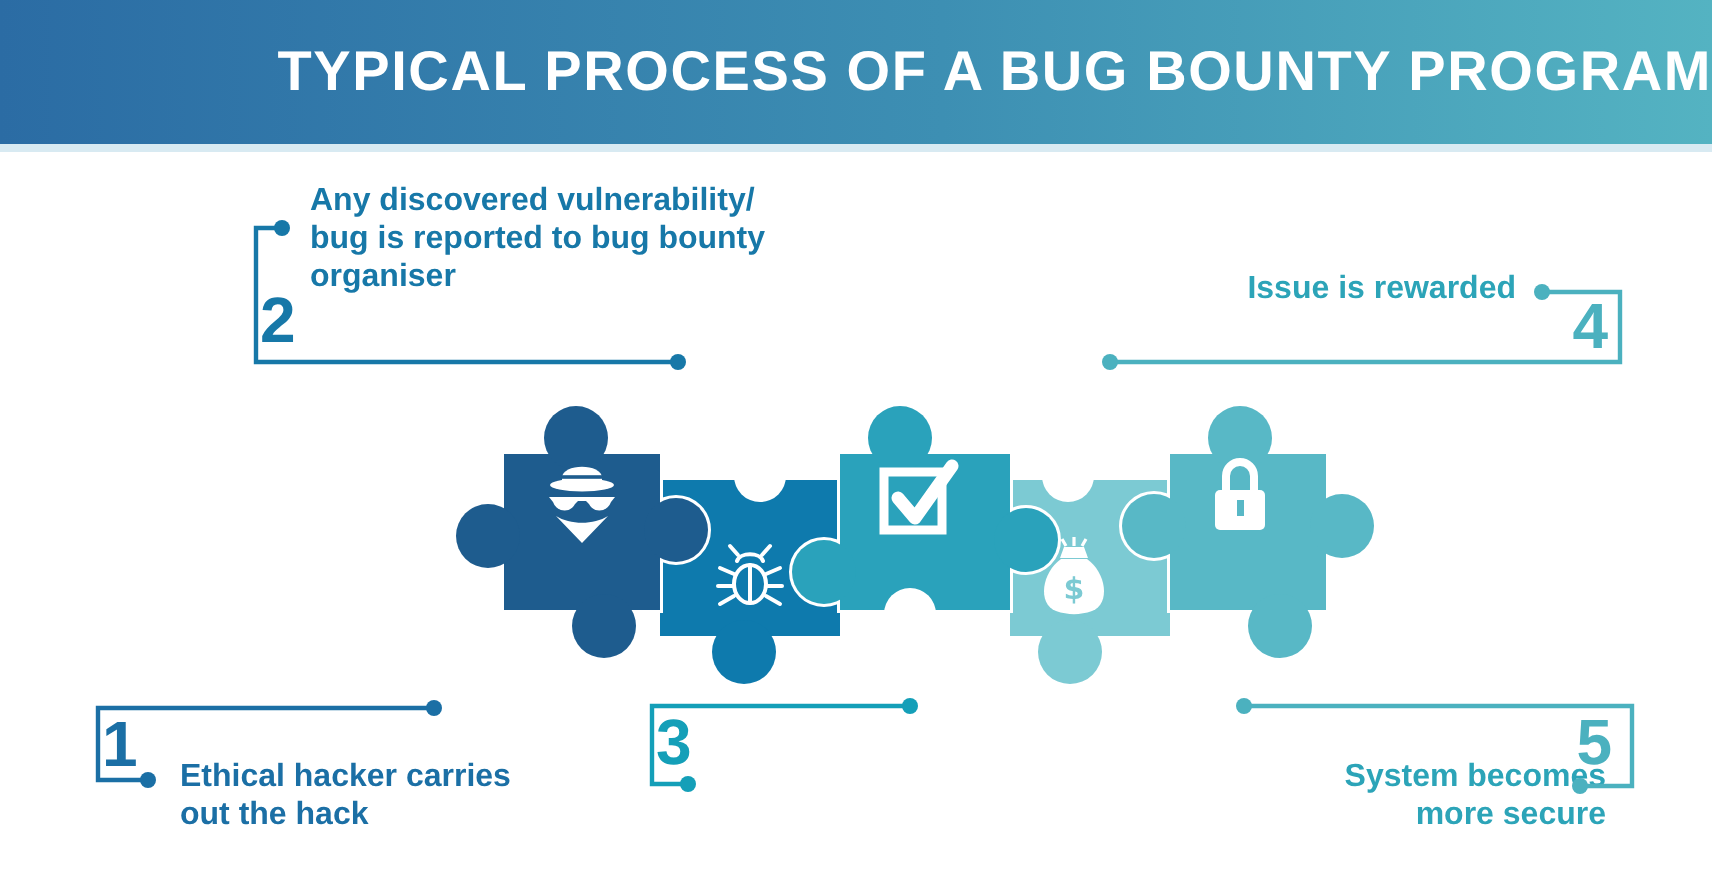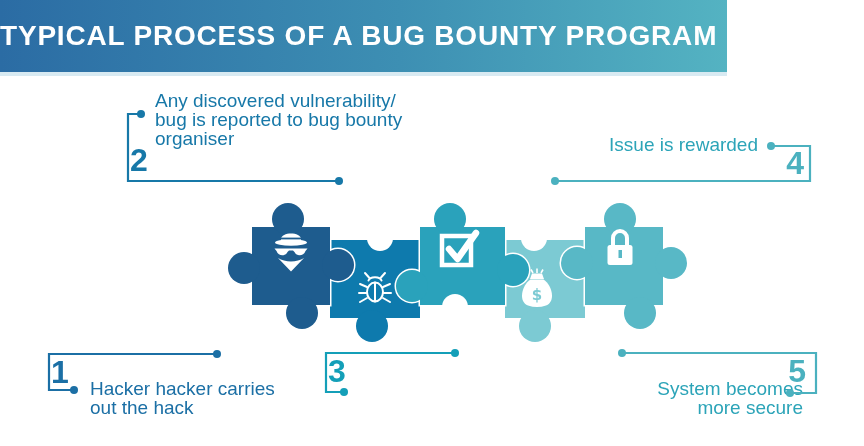--- a/index.html
+++ b/index.html
@@ -1,30 +1,30 @@
 <!DOCTYPE html>
 <html><head>
 <meta charset="utf-8">
 <style>
   html,body{margin:0;padding:0;background:#fff;}
   .stage{
     position:relative;width:864px;height:446px;background:#ffffff;overflow:hidden;
     font-family:"Liberation Sans","DejaVu Sans",sans-serif;
   }
   .banner{
-    position:absolute;left:0;top:0;width:727px;height:72px;
+    position:absolute;left:0;top:0;width:856px;height:72px;
     background:linear-gradient(90deg,#2B6CA4 0%,#3D8FB3 55%,#54B3C2 100%);
     border-bottom:4px solid #D8EAF2;
-    display:flex;align-items:center;justify-content:flex-start;
+    display:flex;align-items:center;justify-content:flex-end;
   }
   .banner h1{
     margin:0;color:#ffffff;font-size:28px;font-weight:bold;letter-spacing:.8px;
   }
   .num{position:absolute;font-size:32px;font-weight:bold;line-height:1;}
-  .step-text{position:absolute;font-size:19px;font-weight:normal;line-height:19px;white-space:pre-line;}
+  .step-text{position:absolute;font-size:16px;font-weight:bold;line-height:19px;white-space:pre-line;}
   .ra{text-align:right;}
   .c-s1{color:#1B6FA5;}
   .c-s2{color:#1778A8;}
   .c-s3{color:#149FB8;}
   .c-s45t{color:#2CA4B8;}
   .c-s45n{color:#4BB1BF;}
   .overlay{position:absolute;left:0;top:0;}
   .puzzle{position:absolute;left:215px;top:192px;}
   svg text{font-family:"DejaVu Sans","Liberation Sans",sans-serif;}
 </style>
@@ -39,21 +39,21 @@
 
   <div class="num c-s2" style="left:130px;top:144px;">2</div>
   <div class="step-text c-s2" style="left:155px;top:91px;">Any discovered vulnerability/
 bug is reported to bug bounty
 organiser</div>
 
   <div class="num c-s45n ra" style="left:770px;top:147px;width:34px;">4</div>
   <div class="step-text c-s45t ra" style="left:608px;top:135px;width:150px;">Issue is rewarded</div>
 
   <div class="num c-s1" style="left:51px;top:356px;">1</div>
-  <div class="step-text c-s1" style="left:90px;top:379px;">Hacker hacker carries
+  <div class="step-text c-s1" style="left:90px;top:379px;">Ethical hacker carries
 out the hack</div>
 
   <div class="num c-s3" style="left:328px;top:355px;">3</div>
 
   <div class="num c-s45n ra" style="left:772px;top:355px;width:34px;">5</div>
   <div class="step-text c-s45t ra" style="left:633px;top:379px;width:170px;">System becomes
 more secure</div>
 
   <svg class="overlay" width="864" height="446" viewBox="0 0 864 446">
     <g fill="none" stroke-width="2.2">

